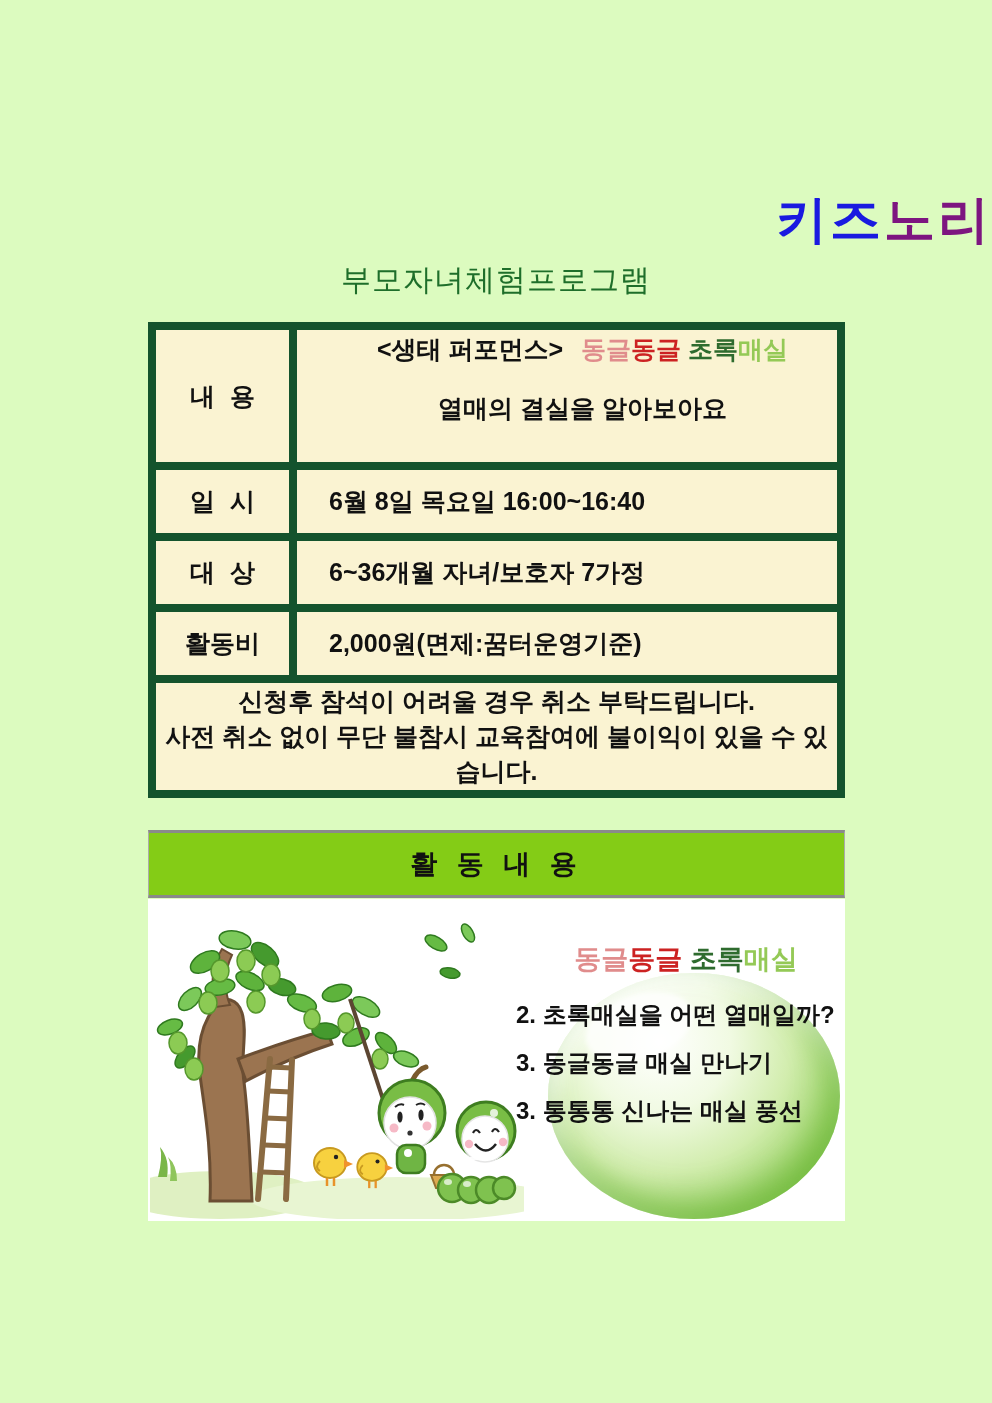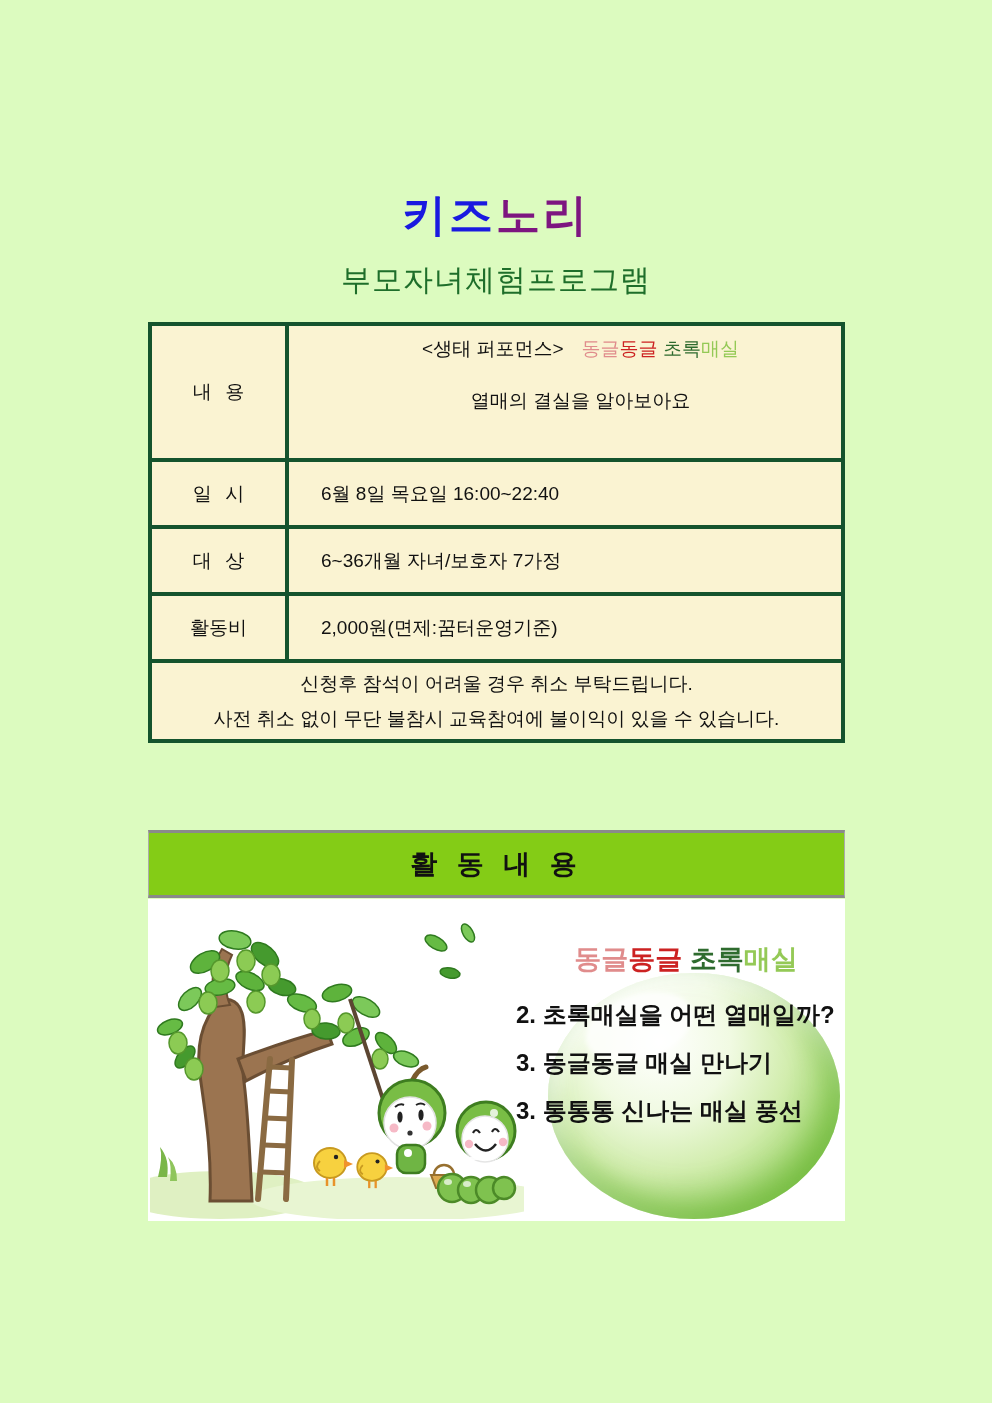--- a/index.html
+++ b/index.html
@@ -5,37 +5,37 @@
   html,body{margin:0;padding:0;}
   .canvas{
     position:relative;width:992px;height:1403px;
     background:#dcfbbf;
     font-family:"Liberation Sans","DejaVu Sans",sans-serif;
     color:#111;overflow:hidden;
   }
   
   .main-title{
     position:absolute;top:186px;left:0;width:100%;
-    text-align:center;font-size:44px;font-weight:bold;letter-spacing:3px;
+    text-align:right;font-size:51px;font-weight:bold;letter-spacing:3px;
   }
   .t-blue{color:#1a1ae0;}
   .t-purple{color:#7d1580;}
   .sub-title{
     position:absolute;top:260px;left:0;width:100%;
     text-align:center;font-size:30px;font-weight:normal;color:#1e6e2a;
     letter-spacing:1px;
   }
   
   table.info{
     position:absolute;top:322px;left:148px;width:697px;
     border-collapse:collapse;table-layout:fixed;
   }
   table.info td{
-    border:4px solid #14532d;background:#faf3d2;
-    font-size:19px;font-weight:normal;color:#111;
+    border:8px solid #14532d;background:#faf3d2;
+    font-size:25px;font-weight:bold;color:#111;
   }
   td.lbl{width:131px;text-align:center;word-spacing:8px;}
   td.val{padding-left:32px;}
   tr.r-content td{height:130px;}
   tr.r-std td{height:61px;}
   tr.r-app td{height:63px;}
   td.note{
     height:74px;text-align:center;font-size:22px;line-height:35px;
     font-weight:bold;
   }
@@ -102,21 +102,21 @@
       <td class="lbl">내 용</td>
       <td class="val">
         <span class="content-line1">
           <span>&lt;생태 퍼포먼스&gt;</span><span class="sp"></span><span class="c-salmon">동글</span><span class="c-red">동글</span>&nbsp;<span class="c-dkgreen">초록</span><span class="c-ltgreen">매실</span>
         </span>
         <span class="content-line2">열매의 결실을 알아보아요</span>
       </td>
     </tr>
     <tr class="r-std">
       <td class="lbl">일 시</td>
-      <td class="val">6월 8일 목요일 16:00~22:40</td>
+      <td class="val">6월 8일 목요일 16:00~16:40</td>
     </tr>
     <tr class="r-std">
       <td class="lbl">대 상</td>
       <td class="val">6~36개월 자녀/보호자 7가정</td>
     </tr>
     <tr class="r-std">
       <td class="lbl">활동비</td>
       <td class="val">2,000원(면제:꿈터운영기준)</td>
     </tr>
     <tr>

